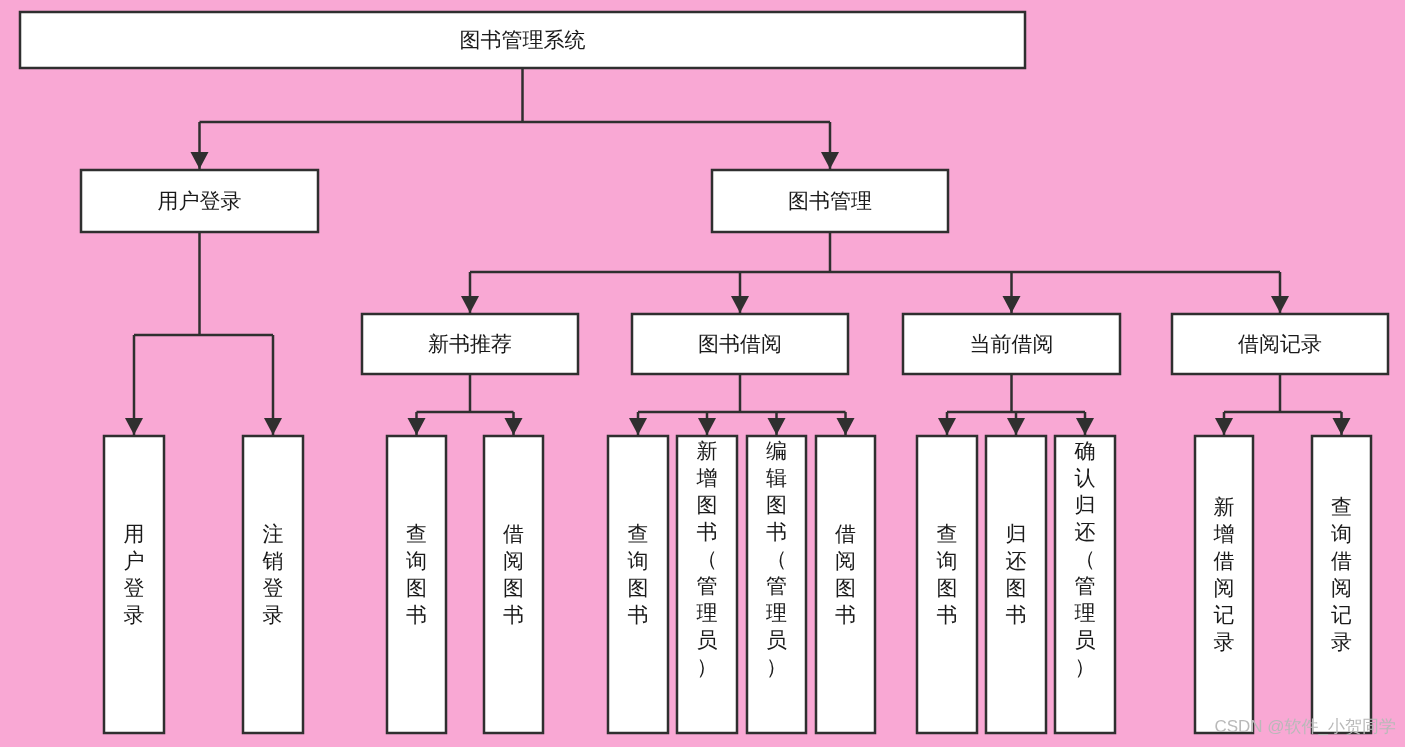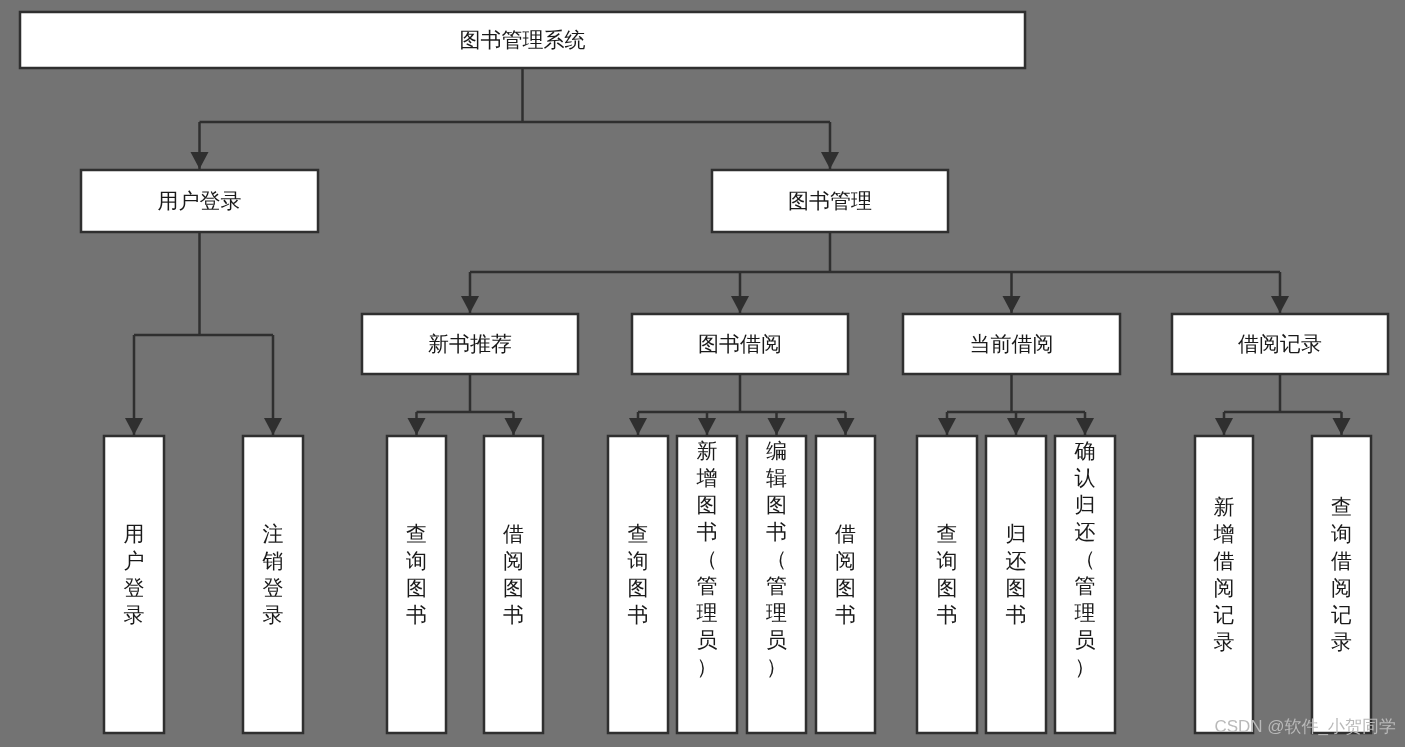--- a/index.html
+++ b/index.html
@@ -10,21 +10,21 @@
   body {
     width: 1405px;
     height: 747px;
     font-family: "Liberation Sans", "DejaVu Sans", sans-serif;
     overflow: hidden;
   }
   #diagram-root {
     position: relative;
     width: 1405px;
     height: 747px;
-    background: #737373;
+    background: #f9a8d4;
   }
   #diagram-svg {
     position: absolute;
     top: 0;
     left: 0;
     width: 1405px;
     height: 747px;
   }
   .node-box {
     fill: #ffffff;

